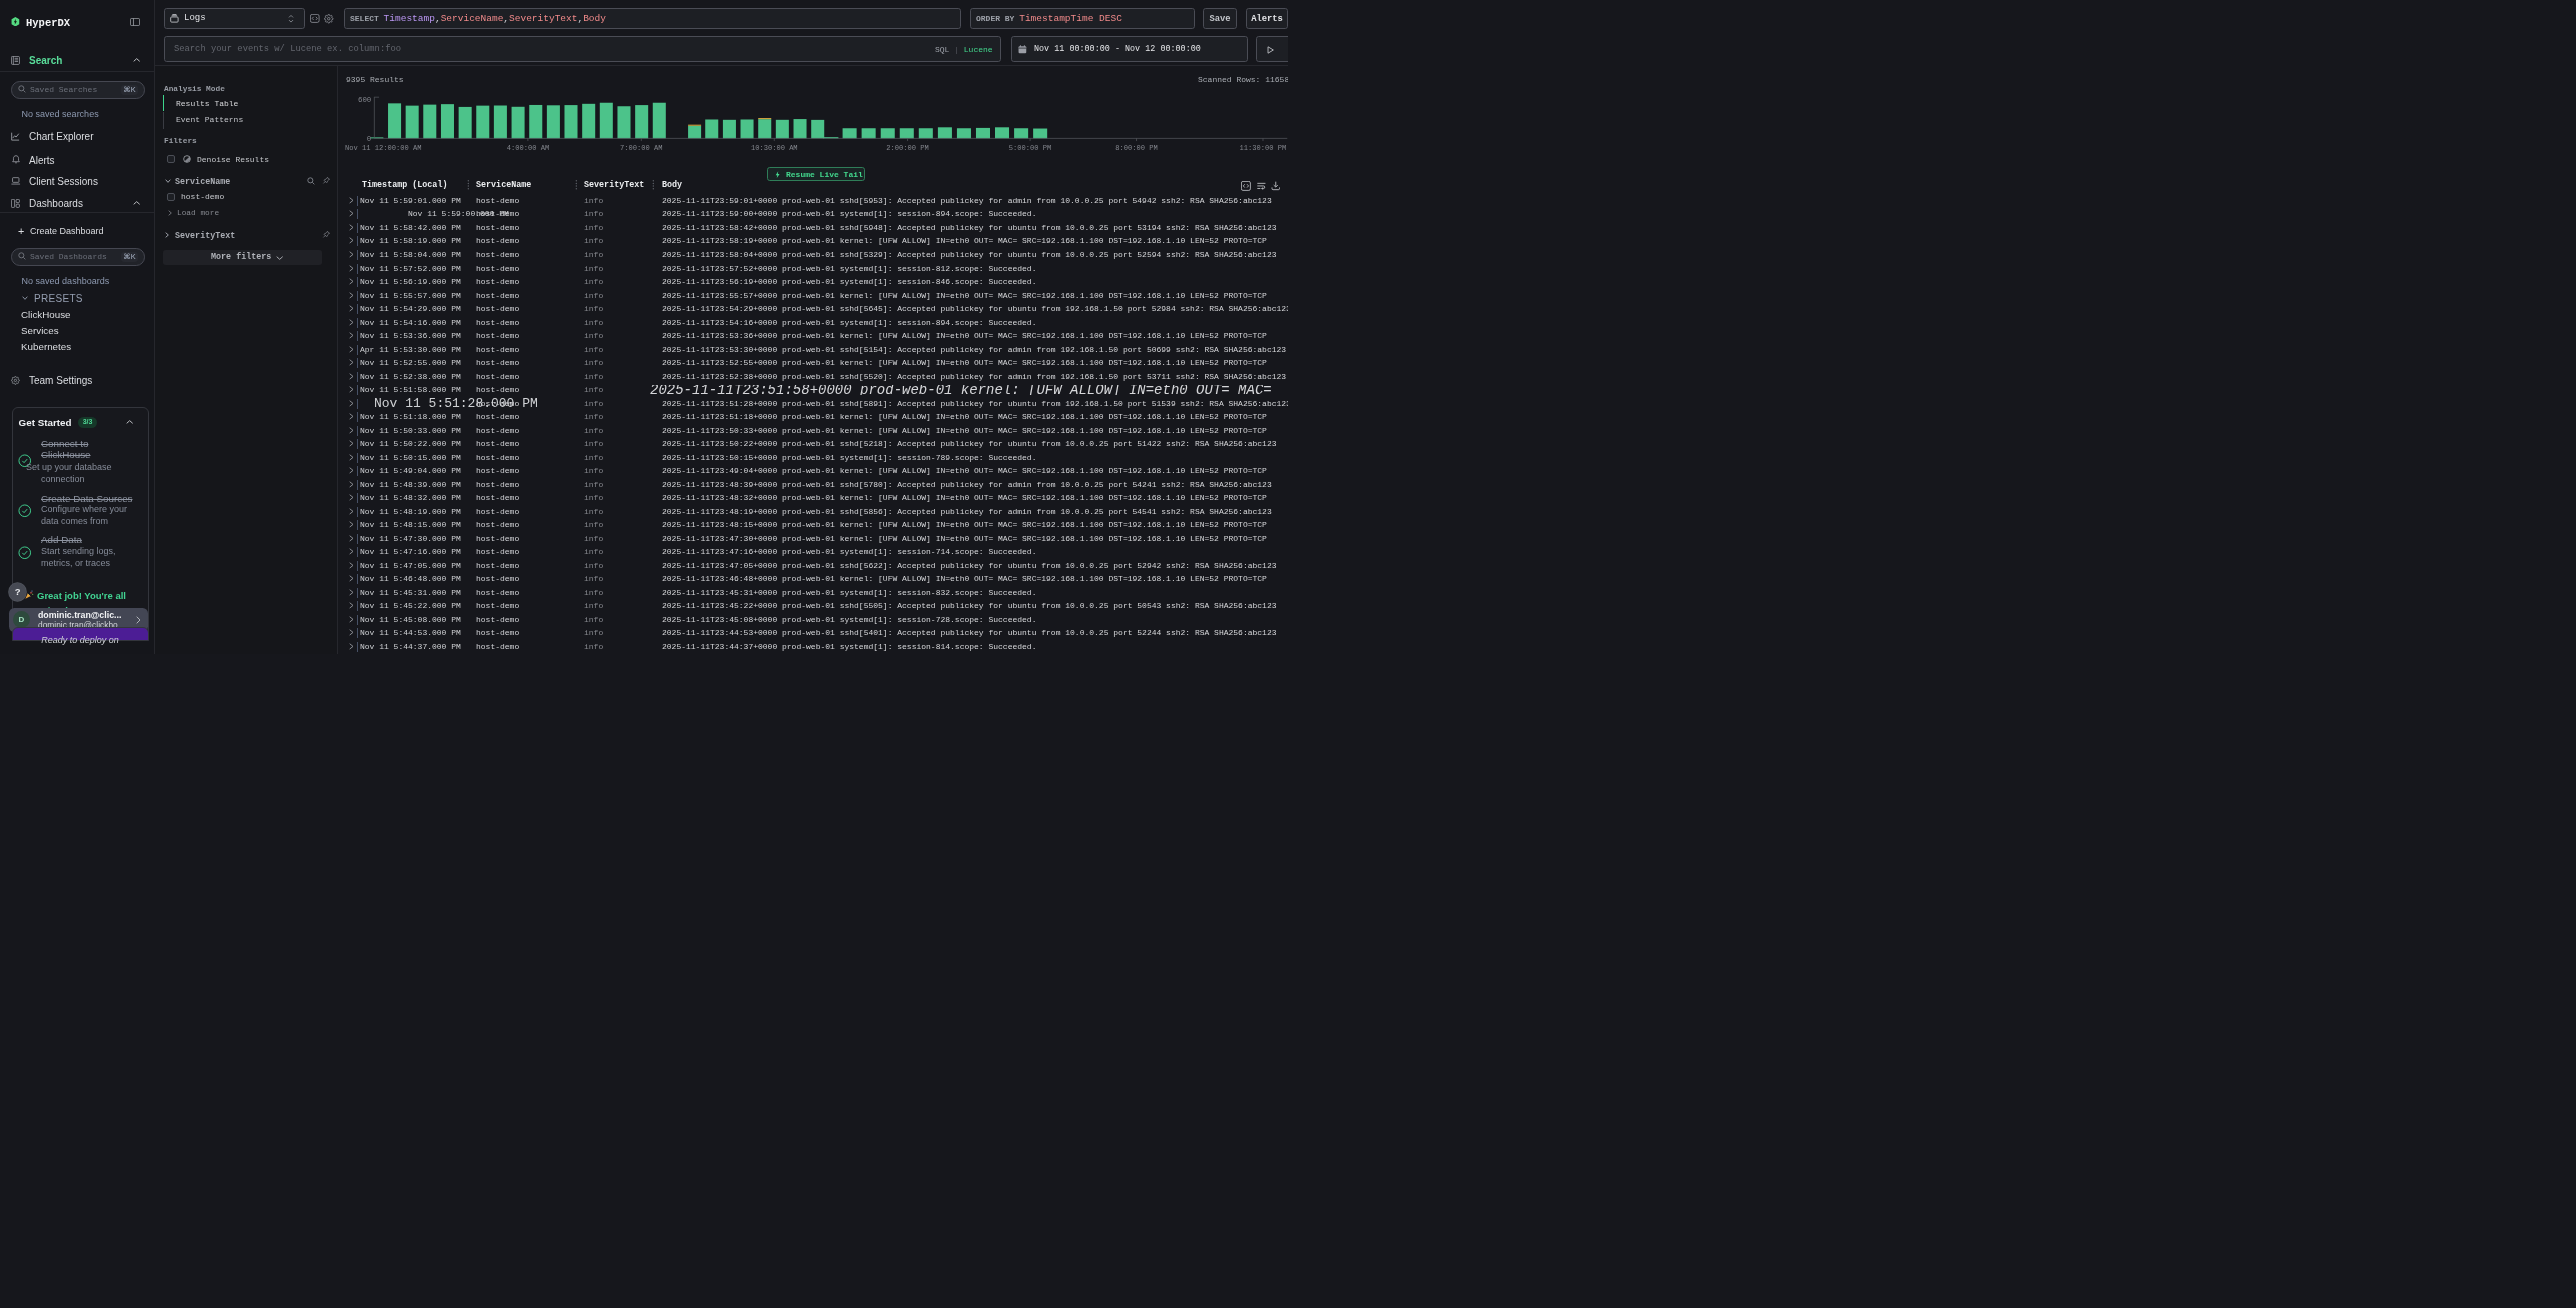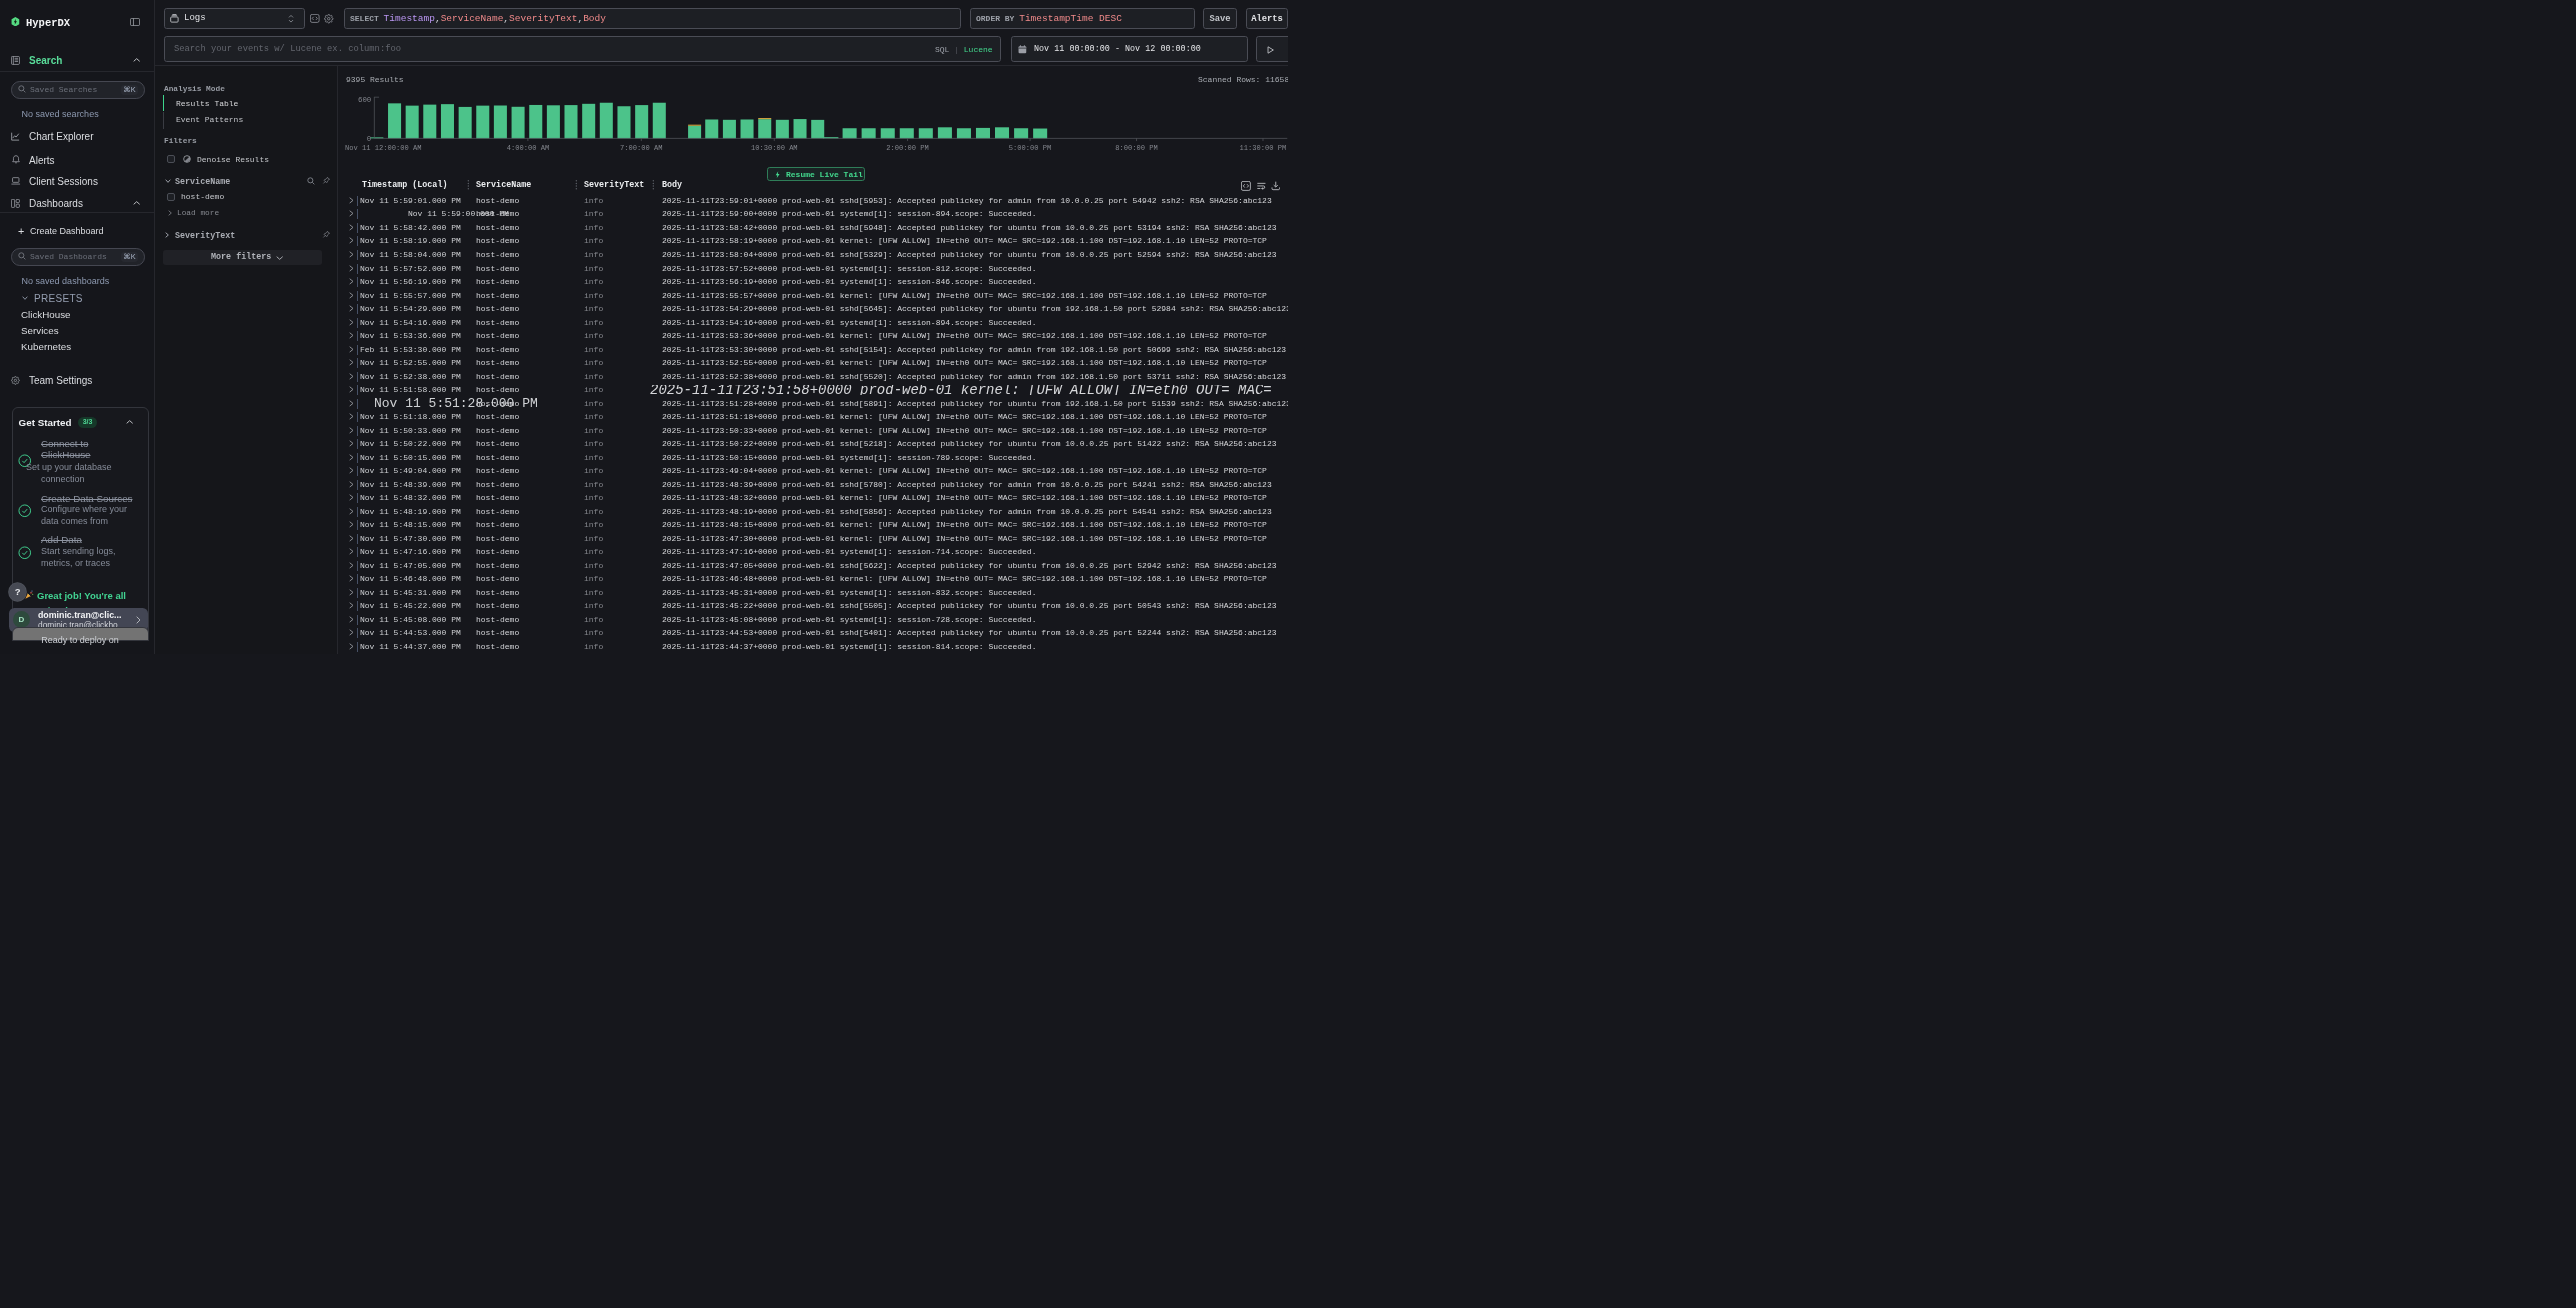--- a/index.html
+++ b/index.html
@@ -179,21 +179,21 @@
 <div class="abs sansb" style="left:38px;top:610px;font-size:8.8px;line-height:11px;color:#f2f3f5;white-space:pre;">dominic.tran@clic...</div>
 <div class="abs sans" style="left:38px;top:620px;font-size:8.4px;line-height:10.5px;color:#d3d5da;white-space:pre;">dominic.tran@clickho...</div>
 <div class="abs" style="left:136px;top:616px;width:4.7px;height:8px;">
     <svg width="4.7" height="8" viewBox="0 0 7 12">
       <polyline points="1,1 6,6 1,11" fill="none" stroke="#b9bcc2" stroke-width="1.4"></polyline>
     </svg>
   </div>
 <div class="abs" style="left:8.8px;top:583px;width:17.6px;height:17.6px;background:#474a54;border-radius:50%;box-shadow:0 0 0 0.7px #53565f;">
     <div class="sansb" style="font-size:9.5px;color:#e8eaed;text-align:center;line-height:17.6px;">?</div>
   </div>
-<div class="abs" style="left:11.5px;top:627px;width:137px;height:13.5px;background:#737373;border:0.7px solid #33353c;border-radius:6px 6px 0 0;">
+<div class="abs" style="left:11.5px;top:627px;width:137px;height:13.5px;background:#4c1d95;border:0.7px solid #33353c;border-radius:6px 6px 0 0;font-style:italic;">
     <div class="sans" style="font-size:9px;color:#cfd2d7;text-align:center;padding-top:6.8px;">Ready to deploy on</div>
   </div>
 <div class="abs" style="left:155px;top:0;width:1133px;height:66px;border-bottom:0.7px solid #26272d;background:#16171c;"></div>
 <div class="abs inp" style="left:164px;top:8px;width:141px;height:21px;"></div>
 <div class="abs" style="left:170px;top:14px;width:8.8px;height:8.8px;">
     <svg width="8.8" height="8.8" viewBox="0 0 13 13">
       <rect x="1" y="4.4" width="11" height="7.6" rx="1.4" fill="none" stroke="#cfd1d5" stroke-width="1.2"></rect>
       <line x1="2.5" y1="2.6" x2="10.5" y2="2.6" stroke="#cfd1d5" stroke-width="1.2"></line>
       <line x1="3.5" y1="0.8" x2="9.5" y2="0.8" stroke="#cfd1d5" stroke-width="1.2"></line>
     </svg>
@@ -543,21 +543,21 @@
     <div style="position:absolute;left:21px;top:1.7px;font-size:8px;line-height:10px;color:#cfd1d4;white-space:pre;">Nov 11 5:53:36.000 PM</div>
     <div style="position:absolute;left:137px;top:1.7px;font-size:8px;line-height:10px;color:#d2d3d7;white-space:pre;">host-demo</div>
     <div style="position:absolute;left:245px;top:1.7px;font-size:8px;line-height:10px;color:#85878d;white-space:pre;">info</div>
     <div style="position:absolute;left:323px;top:1.7px;font-size:8px;line-height:10px;color:#d6d7da;white-space:pre;overflow:hidden;width:626px;">2025-11-11T23:53:36+0000 prod-web-01 kernel: [UFW ALLOW] IN=eth0 OUT= MAC= SRC=192.168.1.100 DST=192.168.1.10 LEN=52 PROTO=TCP</div>
   </div>
 <div class="abs mono" style="left:339px;top:343px;width:949px;height:13.5px;">
     <svg width="4.7" height="6.8" viewBox="0 0 7 10" style="position:absolute;left:9.5px;top:3.4px;">
       <polyline points="1,1 6,5 1,9" fill="none" stroke="#9a9da3" stroke-width="1.3"></polyline>
     </svg>
     <div style="position:absolute;left:18px;top:2px;width:1px;height:9.5px;background:#475166;"></div>
-    <div style="position:absolute;left:21px;top:1.7px;font-size:8px;line-height:10px;color:#cfd1d4;white-space:pre;">Feb 11 5:53:30.000 PM</div>
+    <div style="position:absolute;left:21px;top:1.7px;font-size:8px;line-height:10px;color:#cfd1d4;white-space:pre;">Apr 11 5:53:30.000 PM</div>
     <div style="position:absolute;left:137px;top:1.7px;font-size:8px;line-height:10px;color:#d2d3d7;white-space:pre;">host-demo</div>
     <div style="position:absolute;left:245px;top:1.7px;font-size:8px;line-height:10px;color:#85878d;white-space:pre;">info</div>
     <div style="position:absolute;left:323px;top:1.7px;font-size:8px;line-height:10px;color:#d6d7da;white-space:pre;overflow:hidden;width:626px;">2025-11-11T23:53:30+0000 prod-web-01 sshd[5154]: Accepted publickey for admin from 192.168.1.50 port 50699 ssh2: RSA SHA256:abc123</div>
   </div>
 <div class="abs mono" style="left:339px;top:356px;width:949px;height:13.5px;">
     <svg width="4.7" height="6.8" viewBox="0 0 7 10" style="position:absolute;left:9.5px;top:3.4px;">
       <polyline points="1,1 6,5 1,9" fill="none" stroke="#9a9da3" stroke-width="1.3"></polyline>
     </svg>
     <div style="position:absolute;left:18px;top:2px;width:1px;height:9.5px;background:#475166;"></div>
     <div style="position:absolute;left:21px;top:1.7px;font-size:8px;line-height:10px;color:#cfd1d4;white-space:pre;">Nov 11 5:52:55.000 PM</div>

